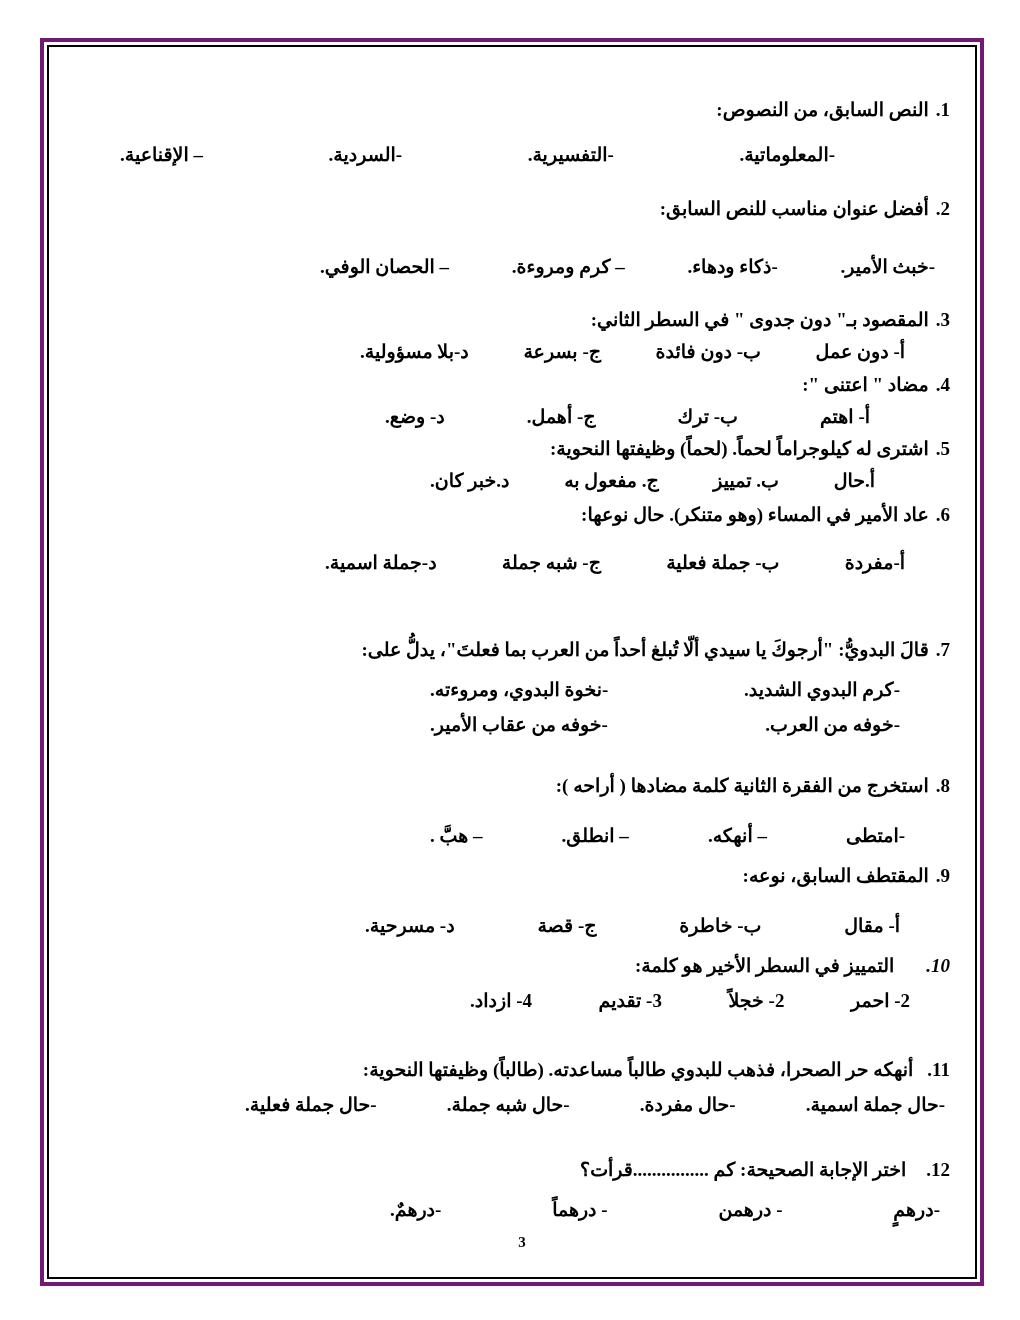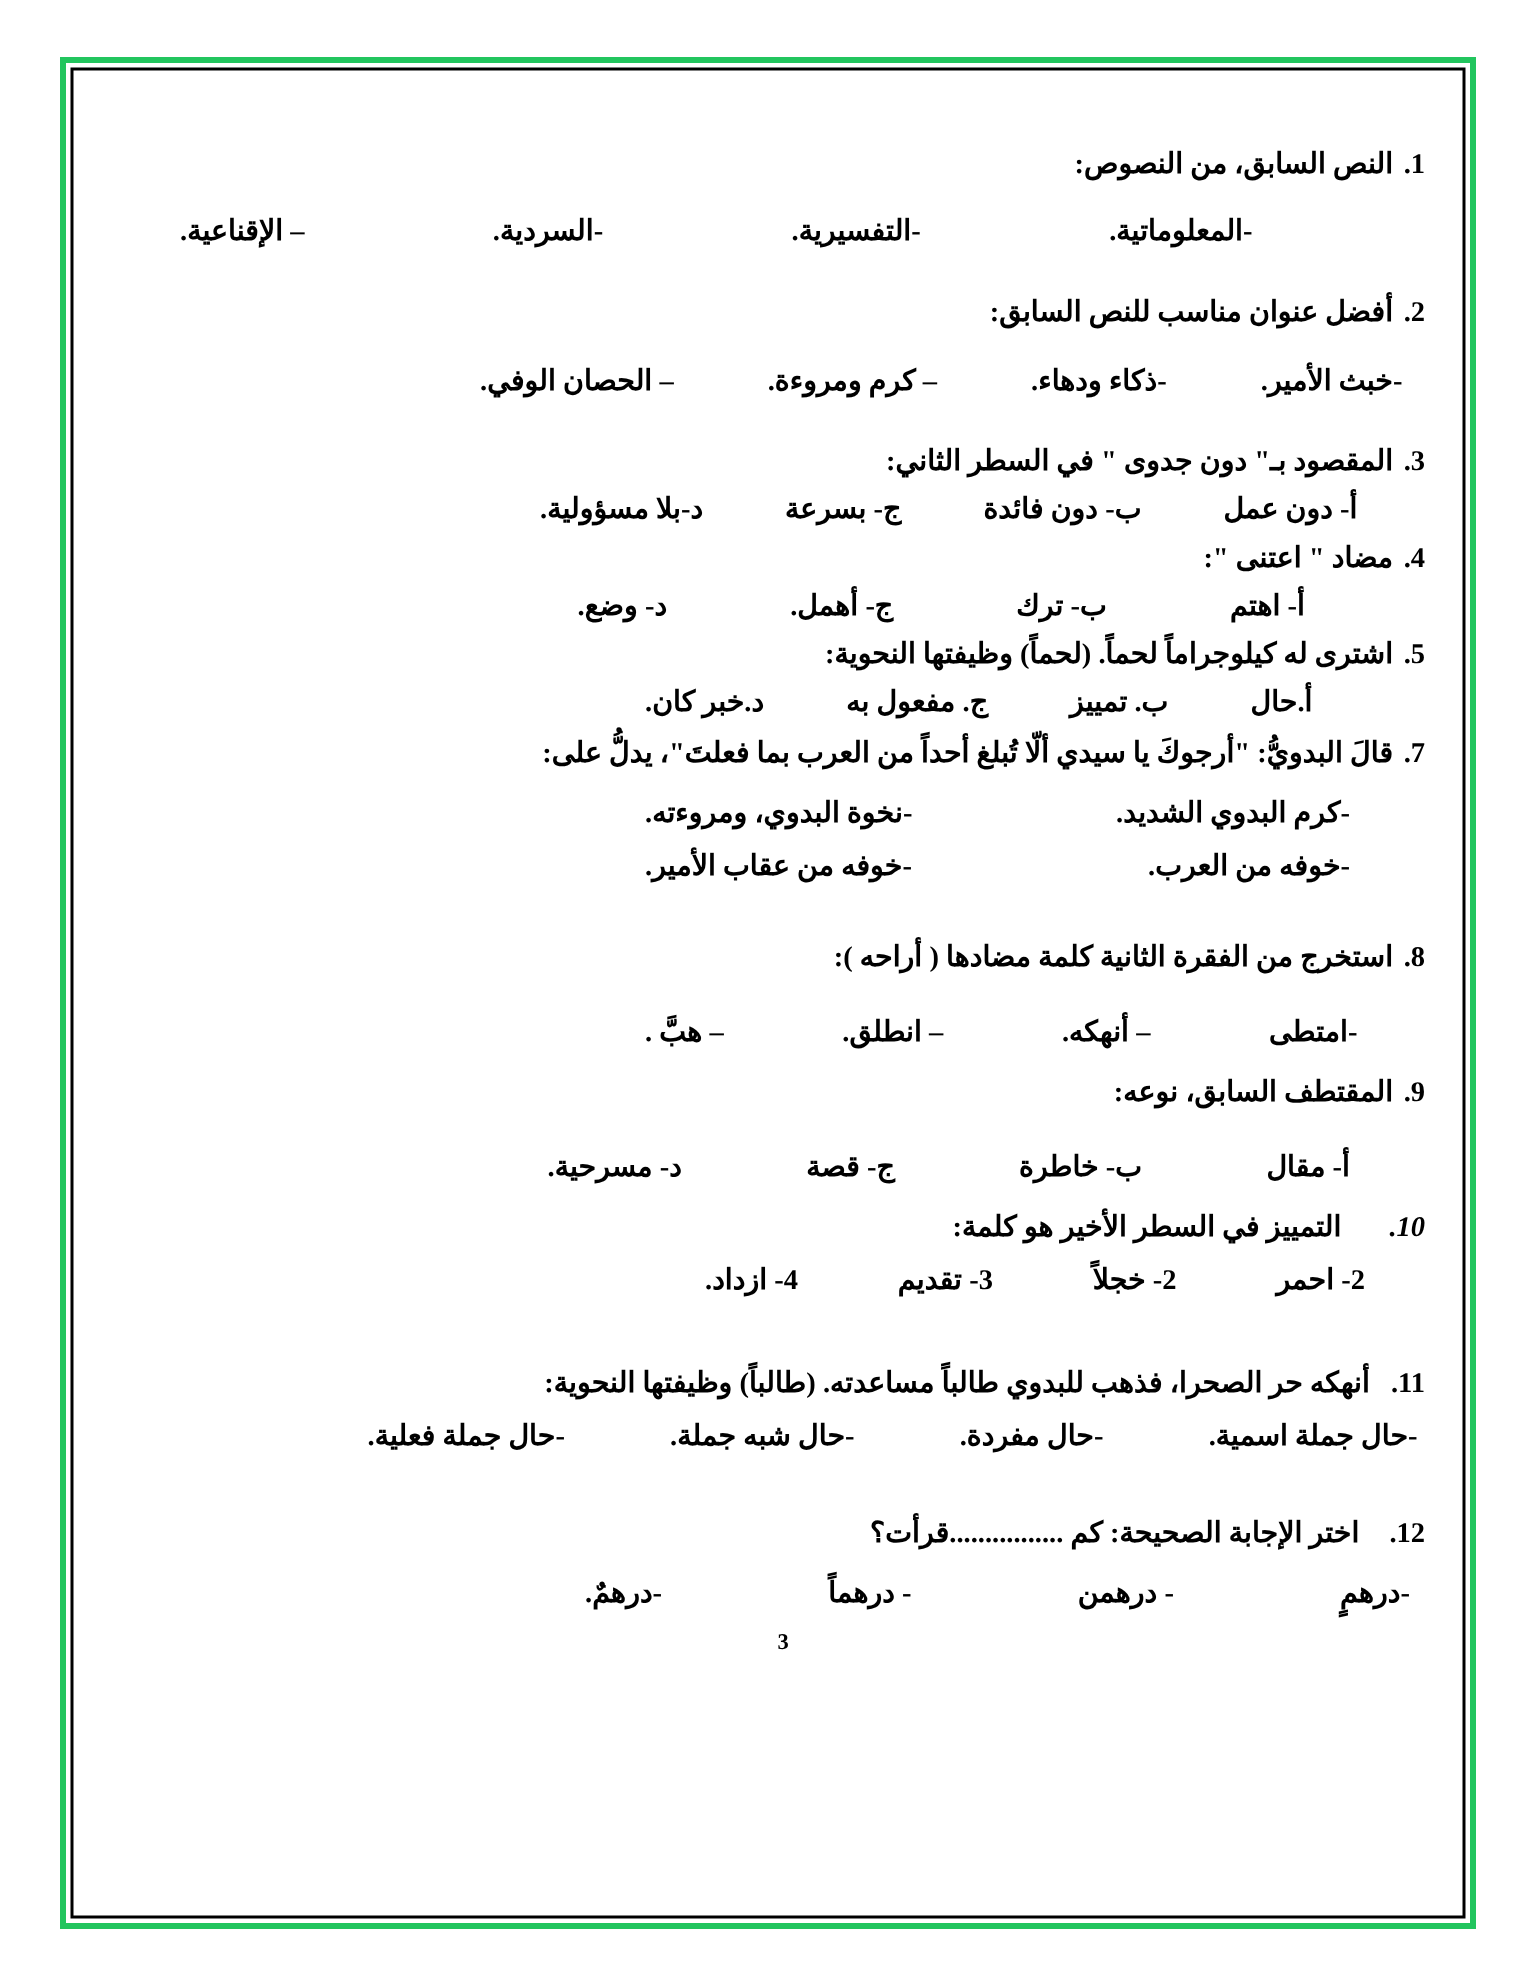--- a/index.html
+++ b/index.html
@@ -6,21 +6,21 @@
   html,body { width:1020px; height:1320px; background:#ffffff; }
   body {
     position:relative;
     font-family:"Liberation Serif","DejaVu Serif",serif;
     font-weight:bold;
     color:#000;
     overflow:hidden;
   }
   .frame {
     position:absolute; left:40px; top:38px; right:36px; bottom:34px;
-    border:4px solid #22c55e;
+    border:4px solid #701a75;
   }
   .frame-inner {
     position:absolute; inset:3px;
     border:2px solid #000;
   }
   .content {
     position:absolute; left:50px; top:55px; right:30px; bottom:6px;
     direction:rtl;
     text-align:right;
     font-size:19px;
@@ -34,21 +34,21 @@
   .u { }
   .opts {
     display:flex;
     justify-content:space-between;
     white-space:nowrap;
   }
   .opt { display:inline-block; }
 
   .q1 .q-title{margin-bottom:19px}  .q1{margin-bottom:28px}
   .q1 .opts{margin-right:115px;margin-left:26px}
-  .q2 .q-title{margin-bottom:20px}  .q2{margin-bottom:27px}
+  .q2 .q-title{margin-bottom:32px}  .q2{margin-bottom:27px}
   .q2 .opts{margin-right:15px;margin-left:226px}
   .q3 .q-title{margin-bottom:6px}   .q3{margin-bottom:7px}
   .q3 .opts{margin-right:45px;margin-left:266px}
   .q4 .q-title{margin-bottom:6px}   .q4{margin-bottom:6px}
   .q4 .opts{margin-right:80px;margin-left:291px}
   .q5 .q-title{margin-bottom:6px}   .q5{margin-bottom:8px}
   .q5 .opts{margin-right:75px;margin-left:336px}
   .q6 .q-title{margin-bottom:22px}  .q6{margin-bottom:61px}
   .q6 .opts{margin-right:45px;margin-left:231px}
   .q7 .q-title{margin-bottom:14px}  .q7{margin-bottom:35px}
@@ -122,20 +122,29 @@
     <div class="q q5">
       <div class="q-title"><span class="q-num">5.</span><span>اشترى له كيلوجراماً </span><span class="u">لحماً</span><span>. (لحماً) وظيفتها النحوية:</span></div>
       <div class="opts">
         <span class="opt">أ.حال</span>
         <span class="opt">ب. تمييز</span>
         <span class="opt">ج. مفعول به</span>
         <span class="opt">د.خبر كان.</span>
       </div>
     </div>
 
+    <div class="q q6">
+      <div class="q-title"><span class="q-num">6.</span><span>عاد الأمير في المساء (وهو متنكر).  حال نوعها:</span></div>
+      <div class="opts">
+        <span class="opt">أ-مفردة</span>
+        <span class="opt">ب- جملة فعلية</span>
+        <span class="opt">ج- شبه جملة</span>
+        <span class="opt">د-جملة اسمية.</span>
+      </div>
+    </div>
 
     <div class="q q7">
       <div class="q-title"><span class="q-num">7.</span><span>قالَ البدويُّ: "أرجوكَ يا سيدي ألّا تُبلغ أحداً من العرب بما فعلتَ"، يدلُّ على:</span></div>
       <div class="opts first">
         <span class="opt">-كرم البدوي الشديد.</span>
         <span class="opt">-نخوة البدوي، ومروءته.</span>
       </div>
       <div class="opts">
         <span class="opt">-خوفه من العرب.</span>
         <span class="opt">-خوفه من عقاب الأمير.</span>

